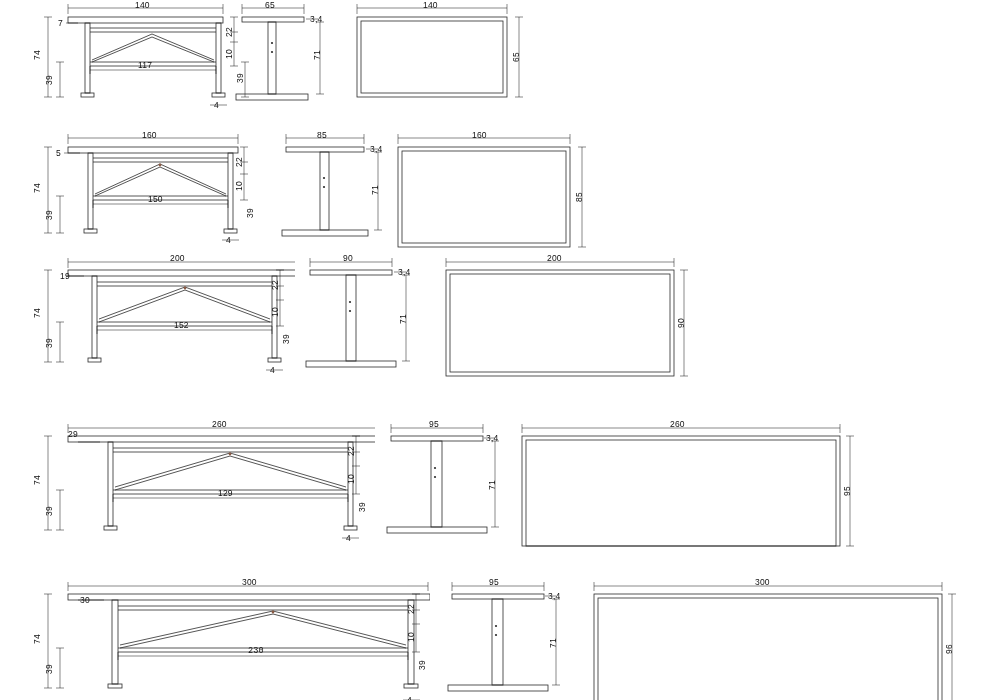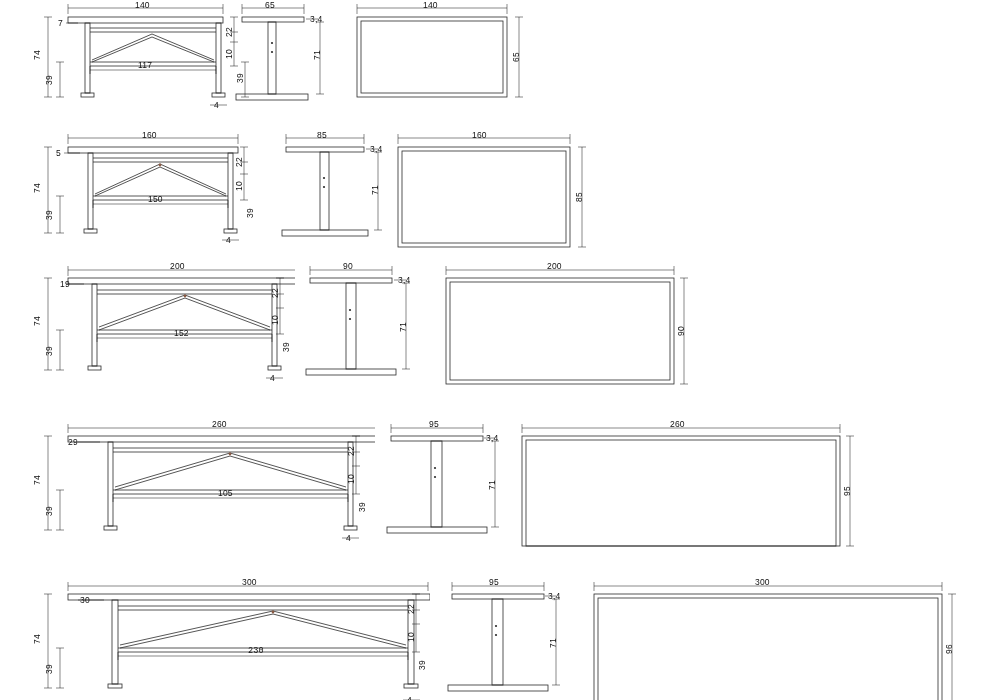--- a/index.html
+++ b/index.html
@@ -253,21 +253,21 @@
           <line x1="192" y1="17" x2="192" y2="117"></line>
           <line x1="188" y1="17" x2="196" y2="17"></line>
           <line x1="188" y1="117" x2="196" y2="117"></line>
         </g>
       </svg>
       <div class="dimtxt" style="left:82px;top:0px;">160</div>
       <div class="dimtxt vert" style="left:184px;top:62px;">85</div>
     </div>
   </div>
 
-  <div class="row" style="top:264px;height:135px;">
+  <div class="row" style="top:256px;height:135px;">
 
     <div class="view" style="left:30px;top:0;">
       <svg width="265" height="135">
         <g stroke="#2b2b2b" fill="none" stroke-width="0.8">
           <rect x="38" y="14" width="235" height="6"></rect>
           <rect x="62" y="20" width="5" height="82"></rect>
           <rect x="242" y="20" width="5" height="82"></rect>
           <rect x="58" y="102" width="13" height="4"></rect>
           <rect x="238" y="102" width="13" height="4"></rect>
           <line x1="67" y1="26" x2="242" y2="26"></line>
@@ -399,24 +399,24 @@
           <line x1="326" y1="48" x2="326" y2="76"></line>
           <line x1="322" y1="18" x2="330" y2="18"></line>
           <line x1="322" y1="34" x2="330" y2="34"></line>
           <line x1="322" y1="48" x2="330" y2="48"></line>
           <line x1="322" y1="76" x2="330" y2="76"></line>
           <line x1="312" y1="120" x2="329" y2="120"></line>
         </g>
         <circle cx="200" cy="36" r="1.4" fill="#8a5a44"></circle>
       </svg>
       <div class="dimtxt" style="left:182px;top:1px;">260</div>
-      <div class="dimtxt" style="left:188px;top:70px;">105</div>
+      <div class="dimtxt" style="left:188px;top:70px;">129</div>
       <div class="dimtxt vert" style="left:2px;top:57px;">74</div>
       <div class="dimtxt vert" style="left:14px;top:88px;">39</div>
-      <div class="dimtxt" style="left:38px;top:19px;">29</div>
+      <div class="dimtxt" style="left:38px;top:11px;">29</div>
       <div class="dimtxt vert" style="left:316px;top:28px;">22</div>
       <div class="dimtxt vert" style="left:316px;top:56px;">10</div>
       <div class="dimtxt vert" style="left:327px;top:84px;">39</div>
       <div class="dimtxt" style="left:316px;top:115px;">4</div>
     </div>
 
     <div class="view" style="left:385px;top:0;">
       <svg width="120" height="135">
         <g stroke="#2b2b2b" fill="none" stroke-width="0.8">
           <rect x="6" y="18" width="92" height="5"></rect>

